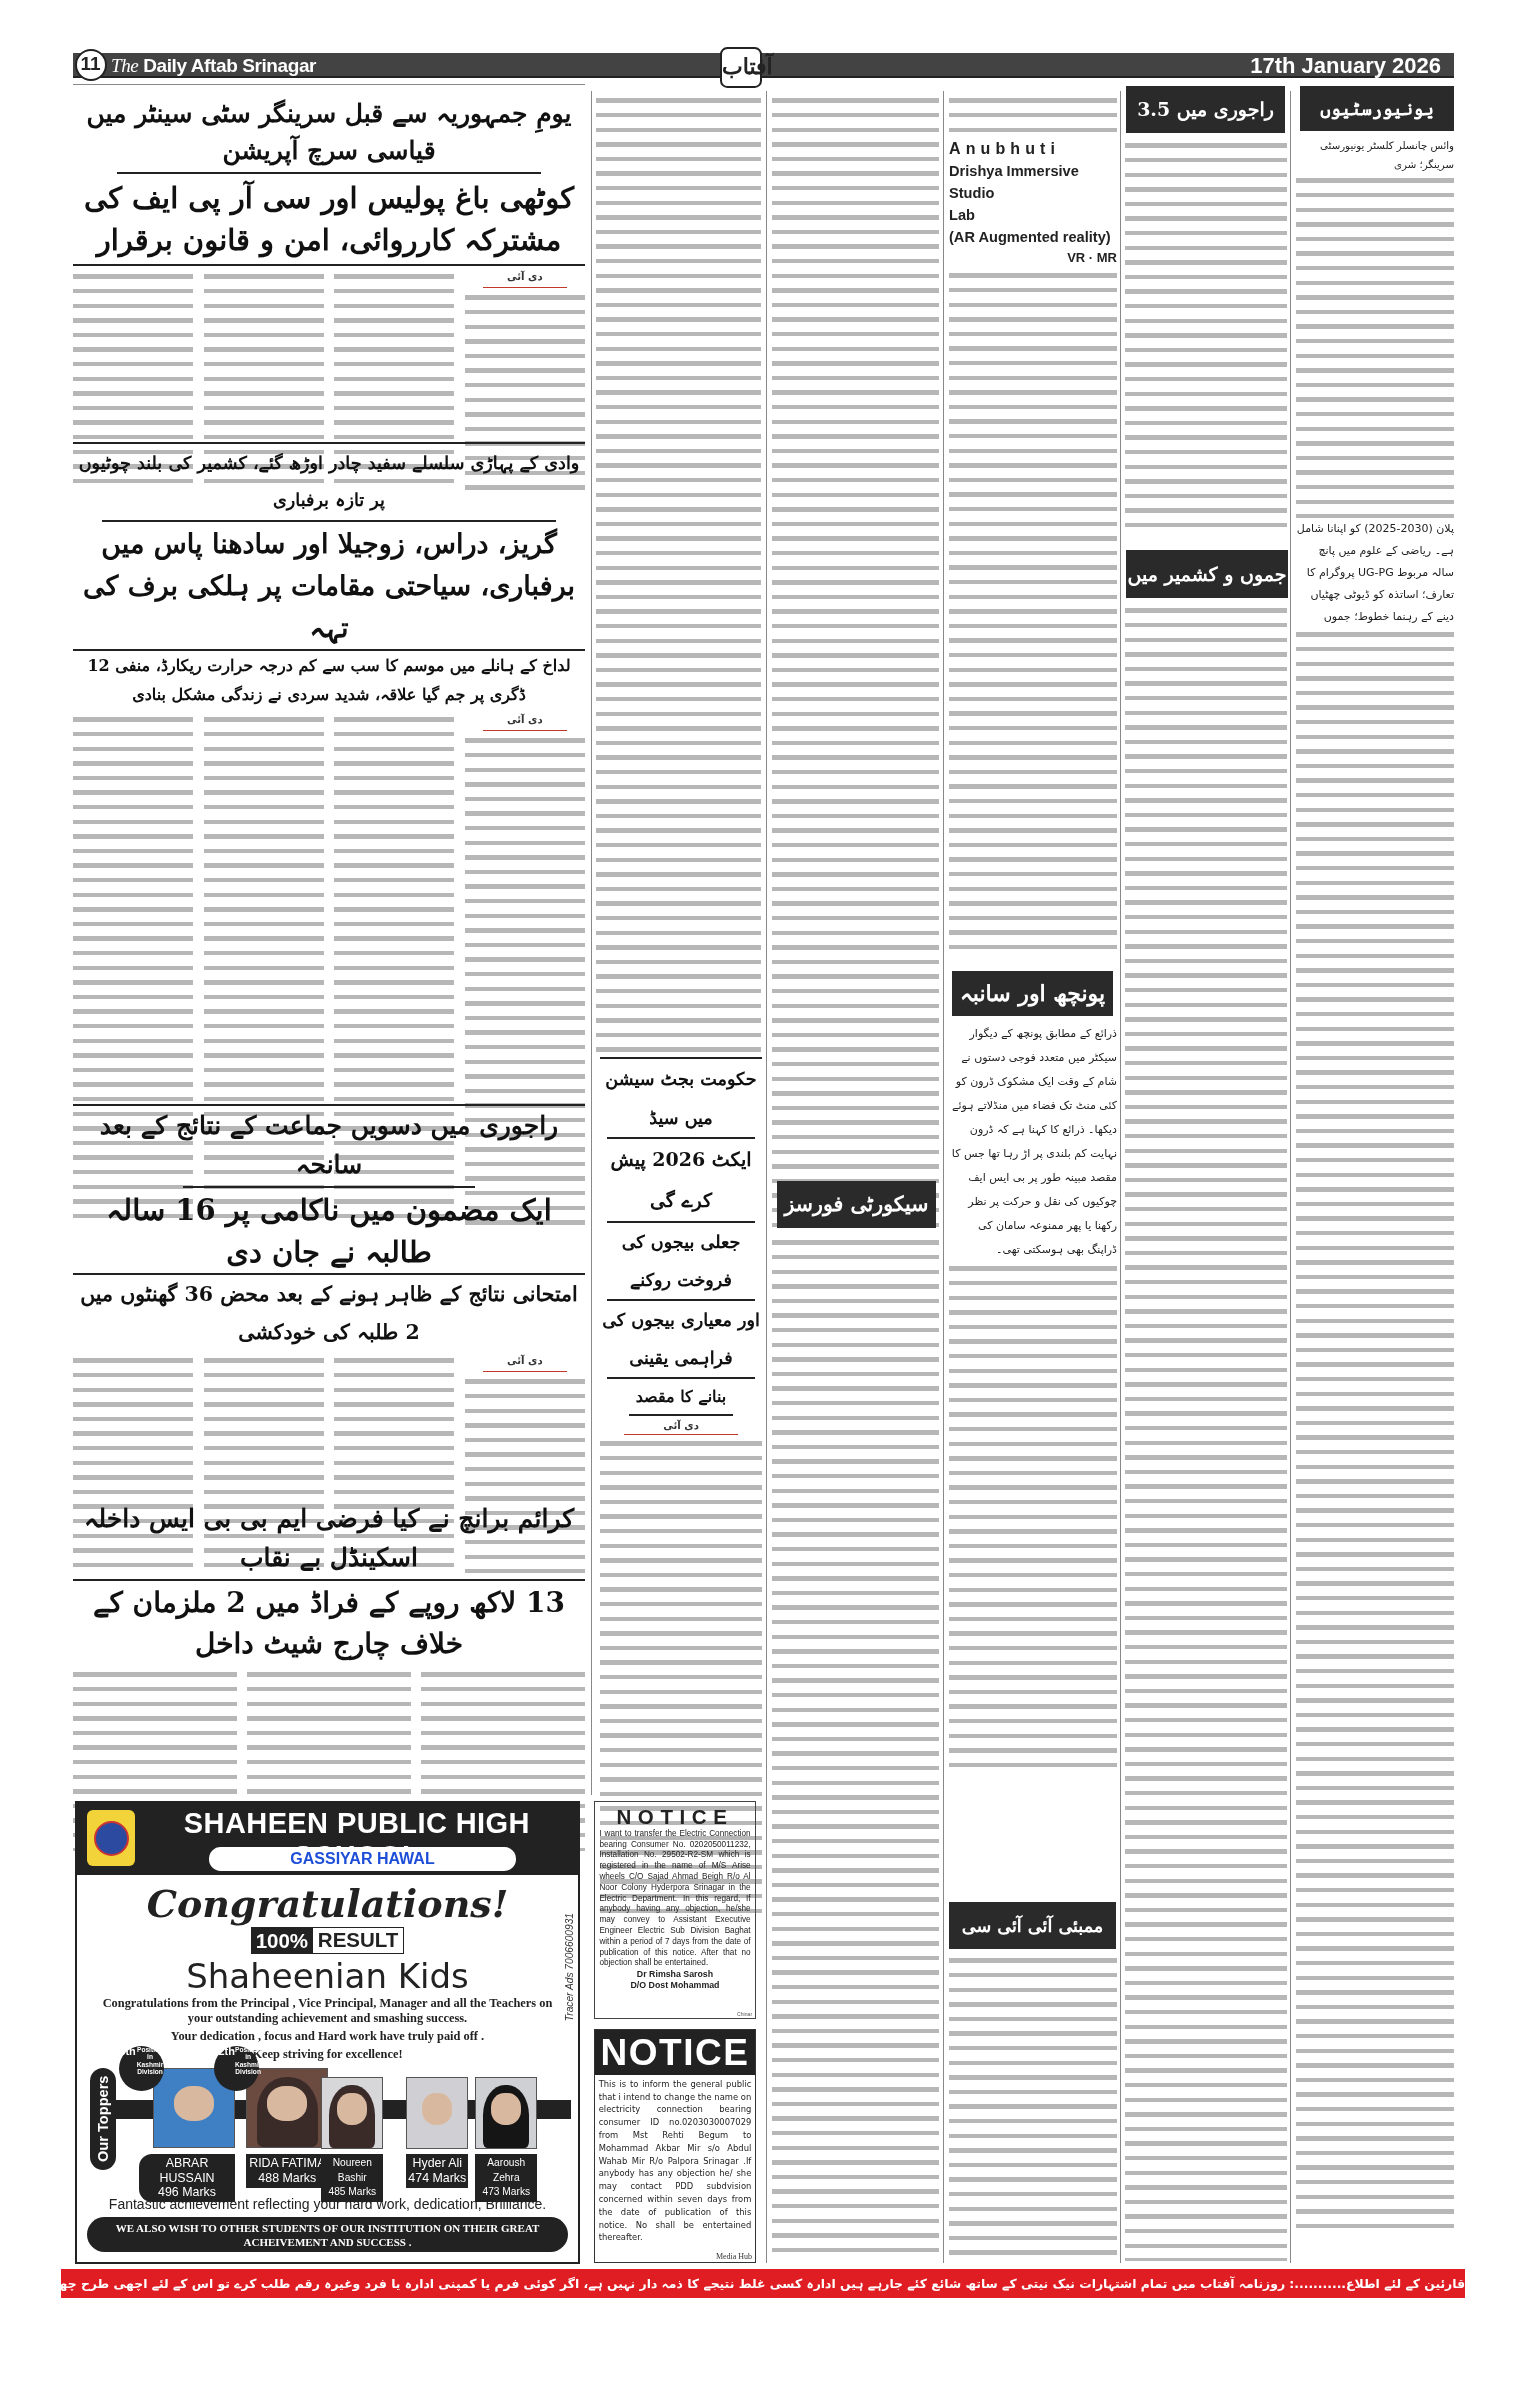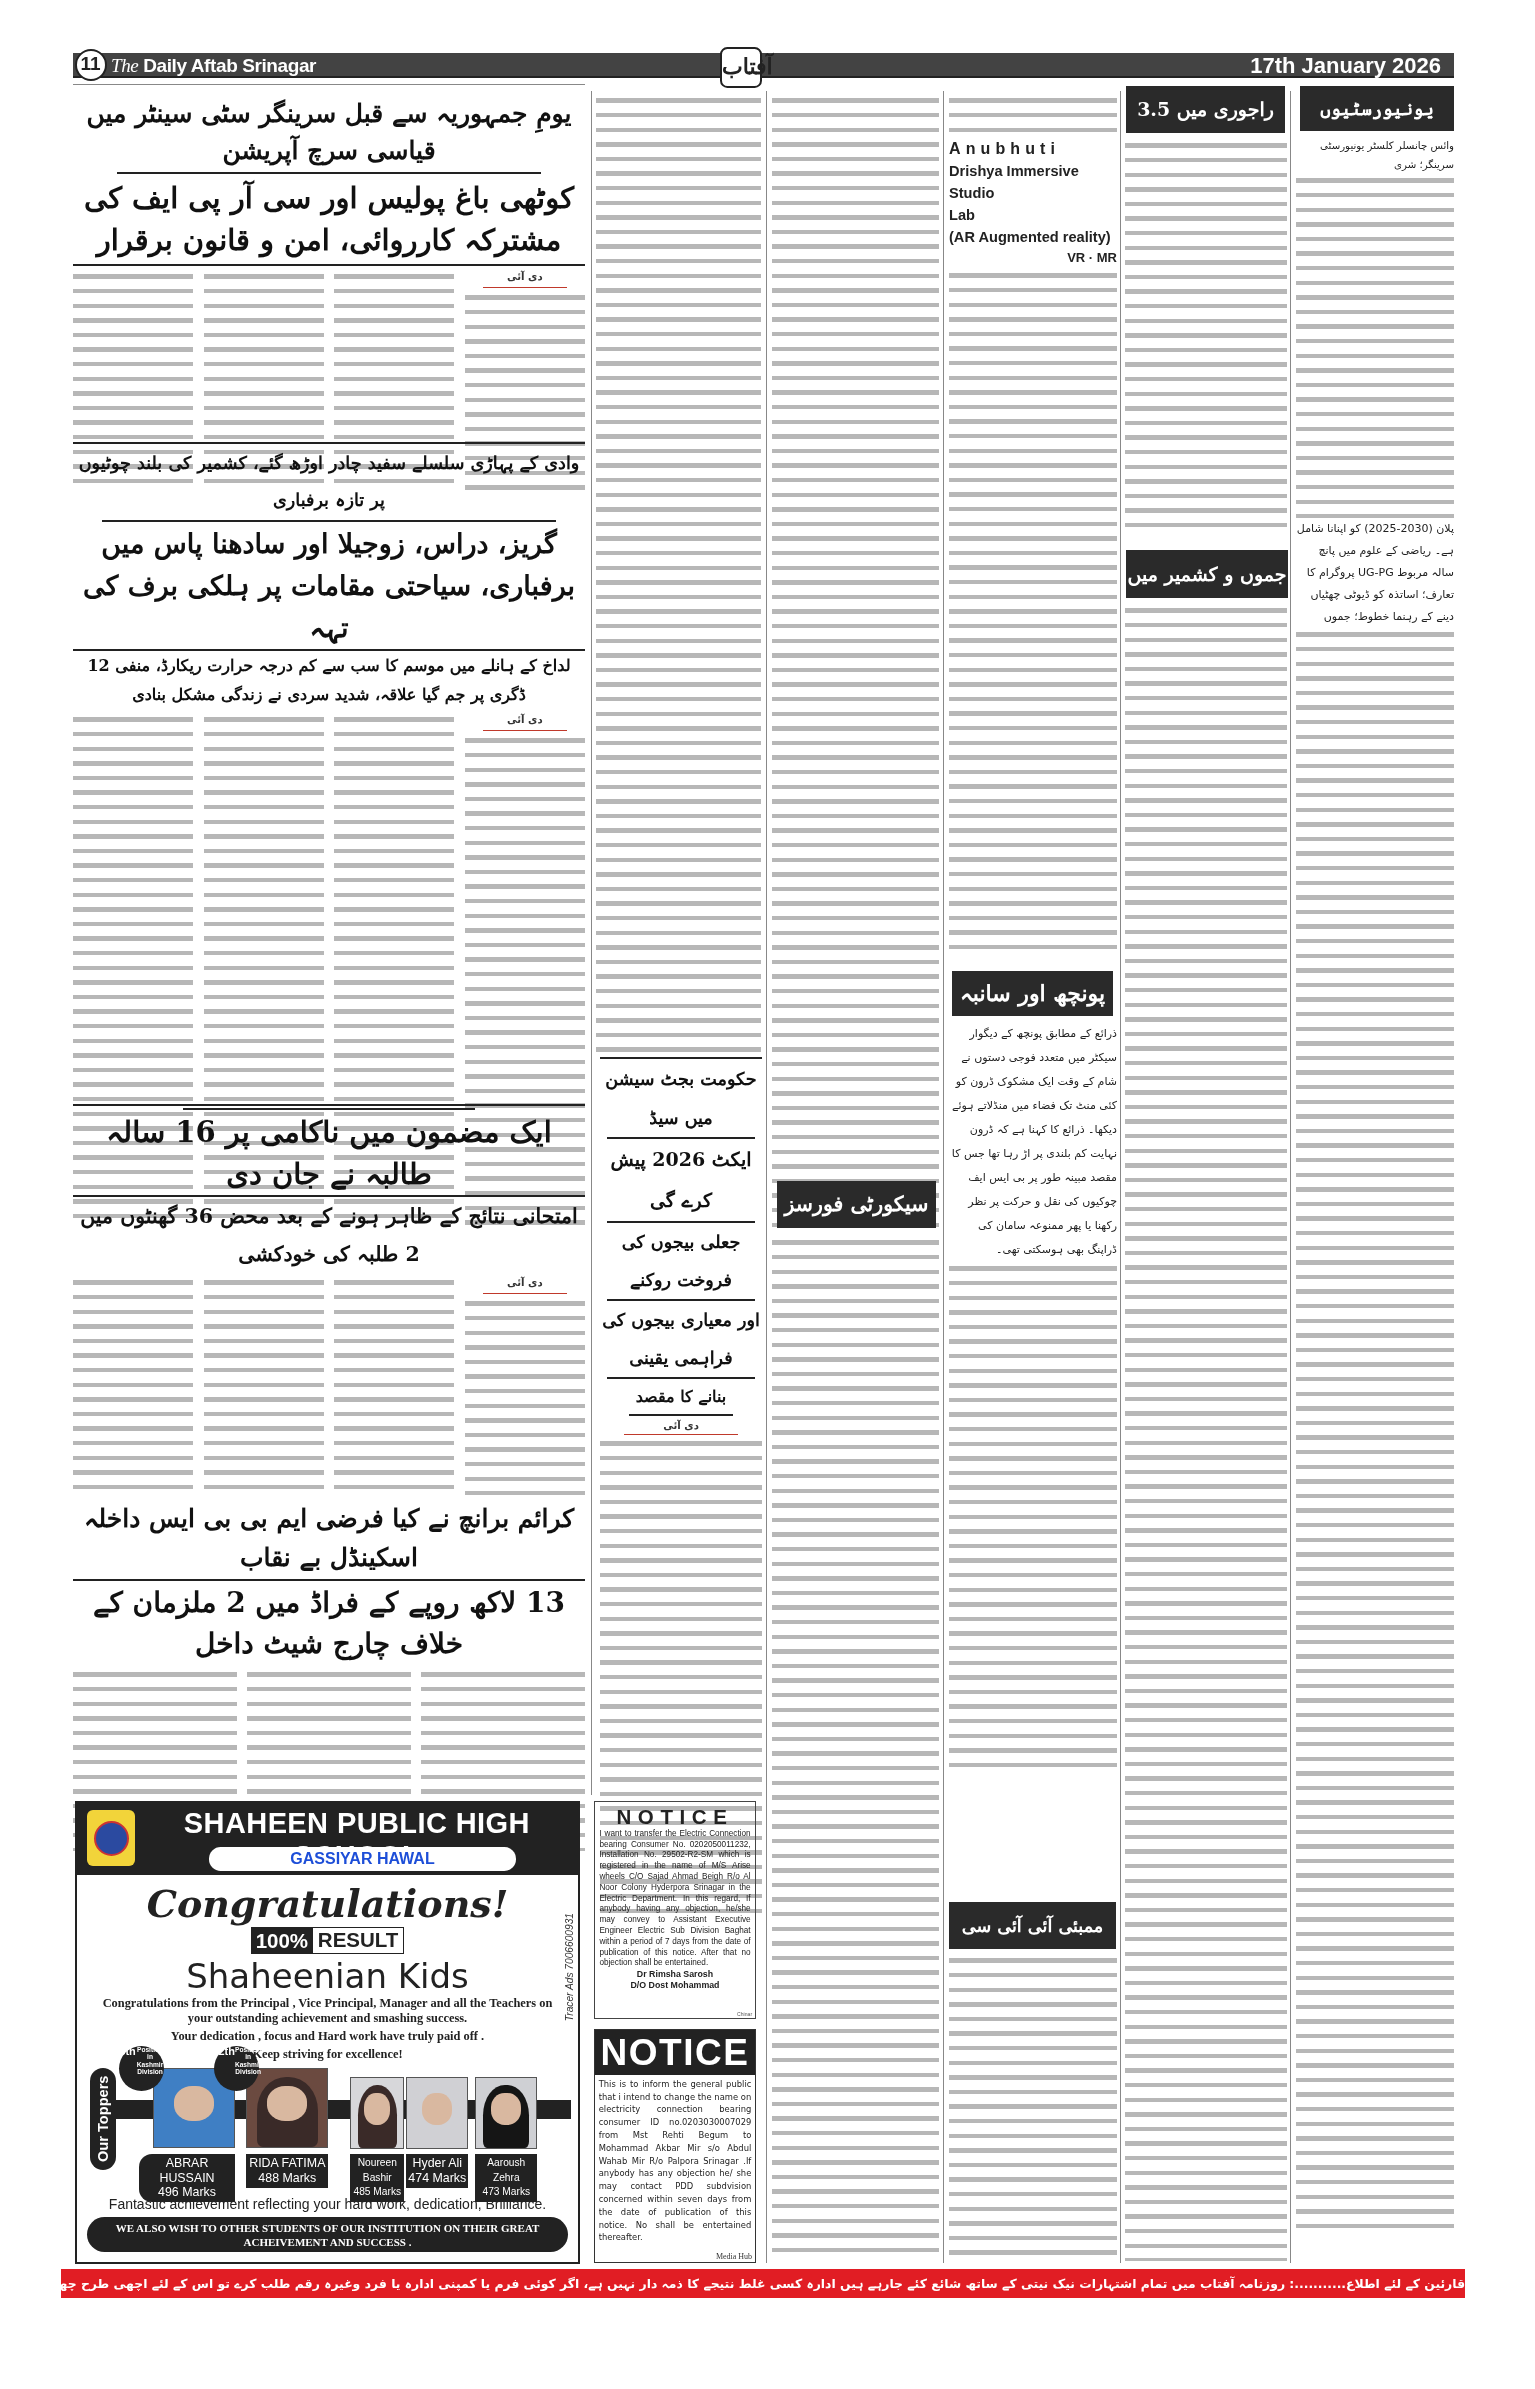--- a/index.html
+++ b/index.html
@@ -124,20 +124,21 @@
         <span class="placeholder"></span>
       </div>
     <div class="col">
         <span class="placeholder"></span>
       </div>
   </div>
 </div>
 
 <div class="block" style="left:73px;top:1104px;width:512px;">
   <div class="rule"></div>
+  <div class="hl" style="font-size:25px;line-height:39px;">راجوری میں دسویں جماعت کے نتائج کے بعد سانحہ</div>
   <div class="rule" style="margin:1.5px 110px;"></div>
   <div class="hl" style="font-size:29px;line-height:42px;">ایک مضمون میں ناکامی پر 16 سالہ طالبہ نے جان دی</div>
   <div class="rule"></div>
   <div class="hl" style="font-size:20.5px;line-height:38px;">امتحانی نتائج کے ظاہر ہونے کے بعد محض 36 گھنٹوں میں 2 طلبہ کی خودکشی</div>
   <div class="body-cols" style="height:219px;margin-top:2.9px;">
     <div class="col">
         <div class="dateline-tag">دی آئی</div>
         <span class="placeholder"></span>
       </div>
     <div class="col">
@@ -302,21 +303,21 @@
           <div class="hijab"></div>
           <div class="face"></div>
         </div>
       <div class="name-card" style="top:86px;"><b>RIDA FATIMA</b><span>488 Marks</span></div>
     </div>
     <div class="burst" style="left:130px;top:-22px;">
         <b>12th</b>
         <span>Position in Kashmir Division</span>
       </div>
 
-    <div class="topper" style="left:266px;width:54px;">
+    <div class="topper" style="left:237px;width:62px;">
       <div class="photo" style="height:72px;margin-top:8.8px;background:#d7d7da;">
           <div class="hijab"></div>
           <div class="face"></div>
         </div>
       <div class="name-card" style="top:86px;font-size:10.2px;"><b style="font-size:10.2px;">Noureen Bashir</b><span>485 Marks</span></div>
     </div>
     <div class="topper" style="left:322px;width:62px;">
       <div class="photo" style="height:72px;margin-top:8.8px;background:#d0d0d4;">
           <div class="face"></div>
         </div>

